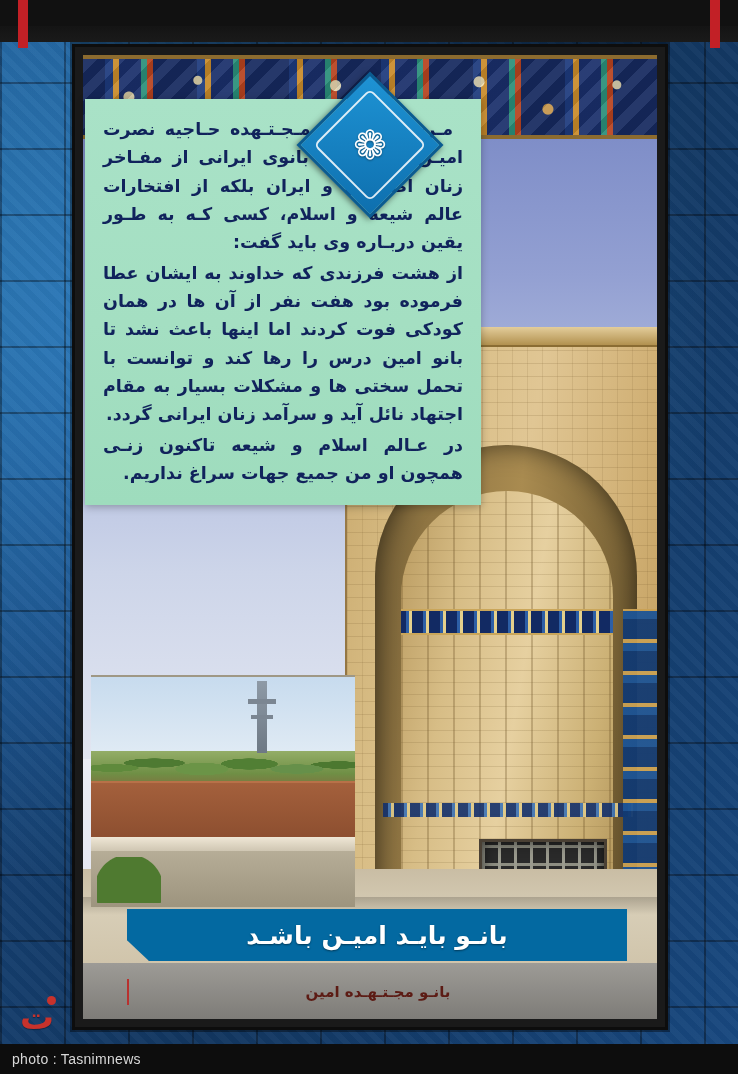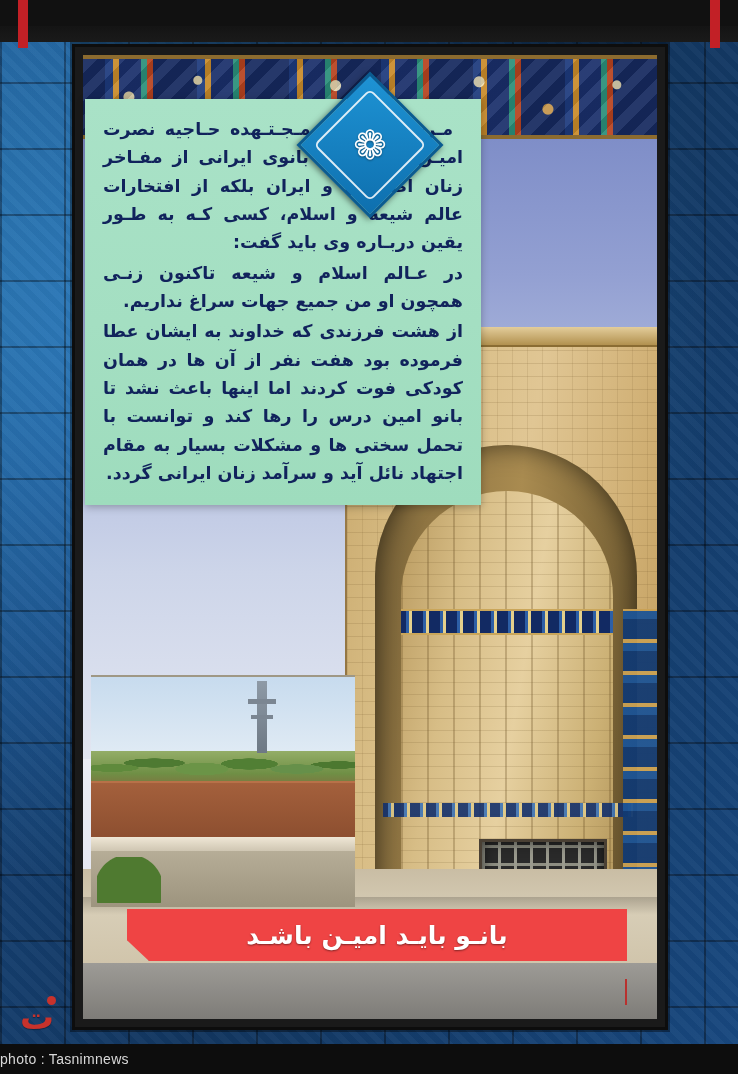--- a/index.html
+++ b/index.html
@@ -318,21 +318,21 @@
     letter-spacing: 0.2px;
   }
   .text-panel p + p { margin-top: 2px; }
   .text-panel .indent-first { text-indent: 10px; }
 
   
   .banner {
     position: absolute;
     left: 52px; bottom: 66px;
     width: 500px; height: 52px;
-    background: #ef4444;
+    background: #0369a1;
     clip-path: polygon(0 0, 100% 0, 100% 100%, 22px 100%, 0 60%);
     display: flex; align-items: center; justify-content: center;
     box-shadow: 0 3px 8px rgba(0,0,0,.35);
     z-index: 5;
   }
   .banner span {
     color: #ffffff;
     font-weight: bold;
     font-size: 25px;
     letter-spacing: 3px;
@@ -387,20 +387,21 @@
   .footer {
     position: absolute;
     left: 0; right: 0; bottom: 0; height: 30px;
     background: #0d0d0d;
     display: flex; align-items: center;
     direction: ltr;
   }
   .footer span {
     color: #d8d8d8;
     font-size: 14px;
+    padding-left: 12px;
     font-family: "Liberation Sans", sans-serif;
     letter-spacing: .3px;
   }
 </style>
 </head>
 <body>
 
 <div class="poster">
 
   <div class="bg-mosaic"></div>
@@ -441,29 +442,30 @@
       </div>
     </div>
 
     <div class="medallion">
       <div class="medallion-inner"></div>
       <div class="medallion-glyph">❁</div>
     </div>
 
     <div class="text-panel">
       <p class="indent-first">مـرحـوم علـویه مـجـتـهده حـاجیه نصرت امیـن مشهور به بانوی ایرانی از مفـاخر زنان اصفهان و ایران بلکه از افتخارات عالم شیعه و اسلام، کسی کـه به طـور یقین دربـاره وی باید گفت:</p>
+      <p>از هشت فرزندی که خداوند به ایشان عطا فرموده بود هفت نفر از آن ها در همان کودکی فوت کردند اما اینها باعث نشد تا بانو امین درس را رها کند و توانست با تحمل سختی ها و مشکلات بسیار به مقام اجتهاد نائل آید و سرآمد زنان ایرانی گردد.</p>
       <p>در عـالم اسلام و شیعه تاکنون زنـی همچون او من جمیع جهات سراغ نداریم.</p>
-      <p>از هشت فرزندی که خداوند به ایشان عطا فرموده بود هفت نفر از آن ها در همان کودکی فوت کردند اما اینها باعث نشد تا بانو امین درس را رها کند و توانست با تحمل سختی ها و مشکلات بسیار به مقام اجتهاد نائل آید و سرآمد زنان ایرانی گردد.</p>
     </div>
 
     <div class="banner">
       <span>بانـو بایـد امیـن باشـد</span>
     </div>
 
     <div class="caption-row">
+      <div class="cap">بانـو مجـتـهـده امین</div>
       <div class="caption-divider"></div>
     </div>
 
   </div>
 
   <div class="logo">
     <div class="logo-dot"></div>
     <div class="logo-mark">ت</div>
   </div>
 

